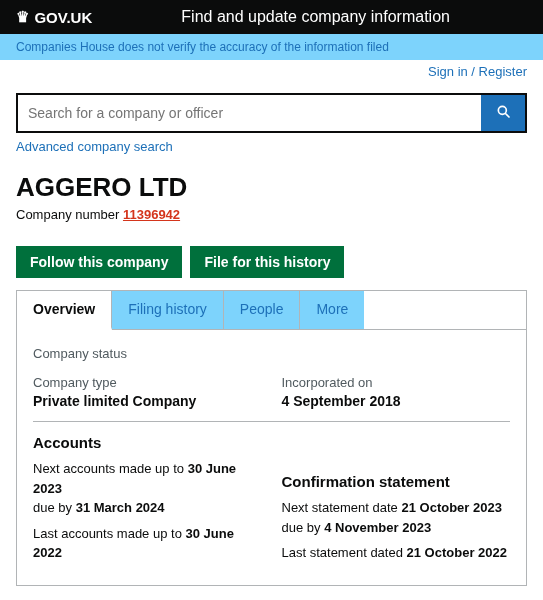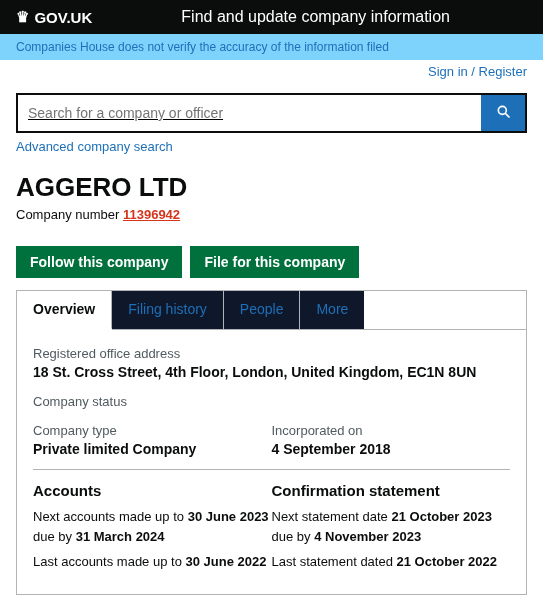--- a/index.html
+++ b/index.html
@@ -58,21 +58,20 @@
     .search-row {
       display: flex;
       border: 2px solid #0b0c0c;
     }
     .search-input {
       flex: 1;
       padding: 8px 10px;
       font-size: 14px;
       border: none;
       outline: none;
-      text-decoration: underline;
     }
     .search-button {
       background: #1d70b8;
       border: none;
       padding: 8px 14px;
       cursor: pointer;
       color: #fff;
       font-size: 16px;
     }
 
@@ -136,21 +135,21 @@
     .tabs-nav {
       display: flex;
       border-bottom: 1px solid #b1b4b6;
     }
     .tab-item {
       padding: 10px 16px;
       font-size: 14px;
       cursor: pointer;
       color: #1d70b8;
       border-right: 1px solid #b1b4b6;
-      background: #0f172a;
+      background: #7dd3fc;
       text-decoration: none;
     }
     .tab-item:last-child { border-right: none; }
     .tab-item.active {
       color: #0b0c0c;
       font-weight: bold;
       border-bottom: 3px solid #fff;
       margin-bottom: -1px;
       background: #fff;
     }
@@ -175,20 +174,21 @@
 
     .divider {
       border: none;
       border-top: 1px solid #b1b4b6;
       margin: 12px 0;
     }
 
     
     .two-col {
       display: flex;
+      gap: 20px;
       align-items: flex-end;
     }
     .col {
       flex: 1;
     }
     .col-title {
       font-size: 15px;
       font-weight: bold;
       color: #0b0c0c;
       margin-bottom: 8px;
@@ -235,38 +235,34 @@
 </div>
 
 <div class="company-section">
   <div class="company-name">AGGERO LTD</div>
   <div class="company-number-row">
     <span>Company number</span>
     <a href="#" class="company-number-link">11396942</a>
   </div>
   <div class="action-buttons">
     <button class="btn-follow">Follow this company</button>
-    <button class="btn-file">File for this company</button>
+    <button class="btn-file">File for this history</button>
   </div>
 </div>
 
 <div class="tabs-container">
   <nav class="tabs-nav">
     <a href="#" class="tab-item active">Overview</a>
     <a href="#" class="tab-item">Filing history</a>
     <a href="#" class="tab-item">People</a>
     <a href="#" class="tab-item">More</a>
   </nav>
 
   <div class="tab-content">
 
-    <div class="info-section">
-      <div class="info-label">Registered office address</div>
-      <div class="info-value">18 St. Cross Street, 4th Floor, London, United Kingdom, EC1N 8UN</div>
-    </div>
 
     <div class="info-section">
       <div class="info-label">Company status</div>
     </div>
 
     <div class="two-col">
       <div class="col">
         <div class="info-label">Company type</div>
         <div class="info-value">Private limited Company</div>
       </div>

